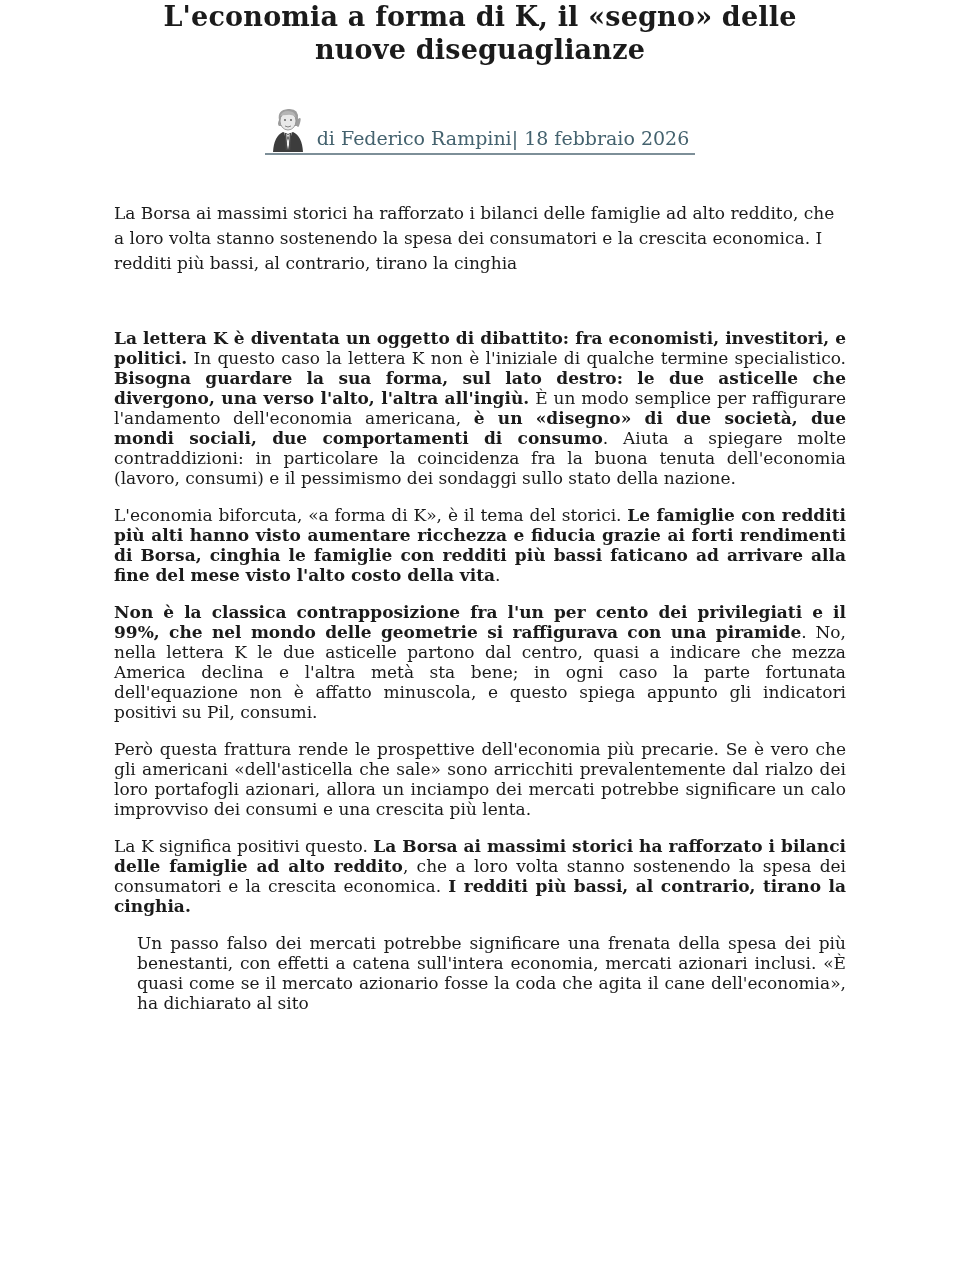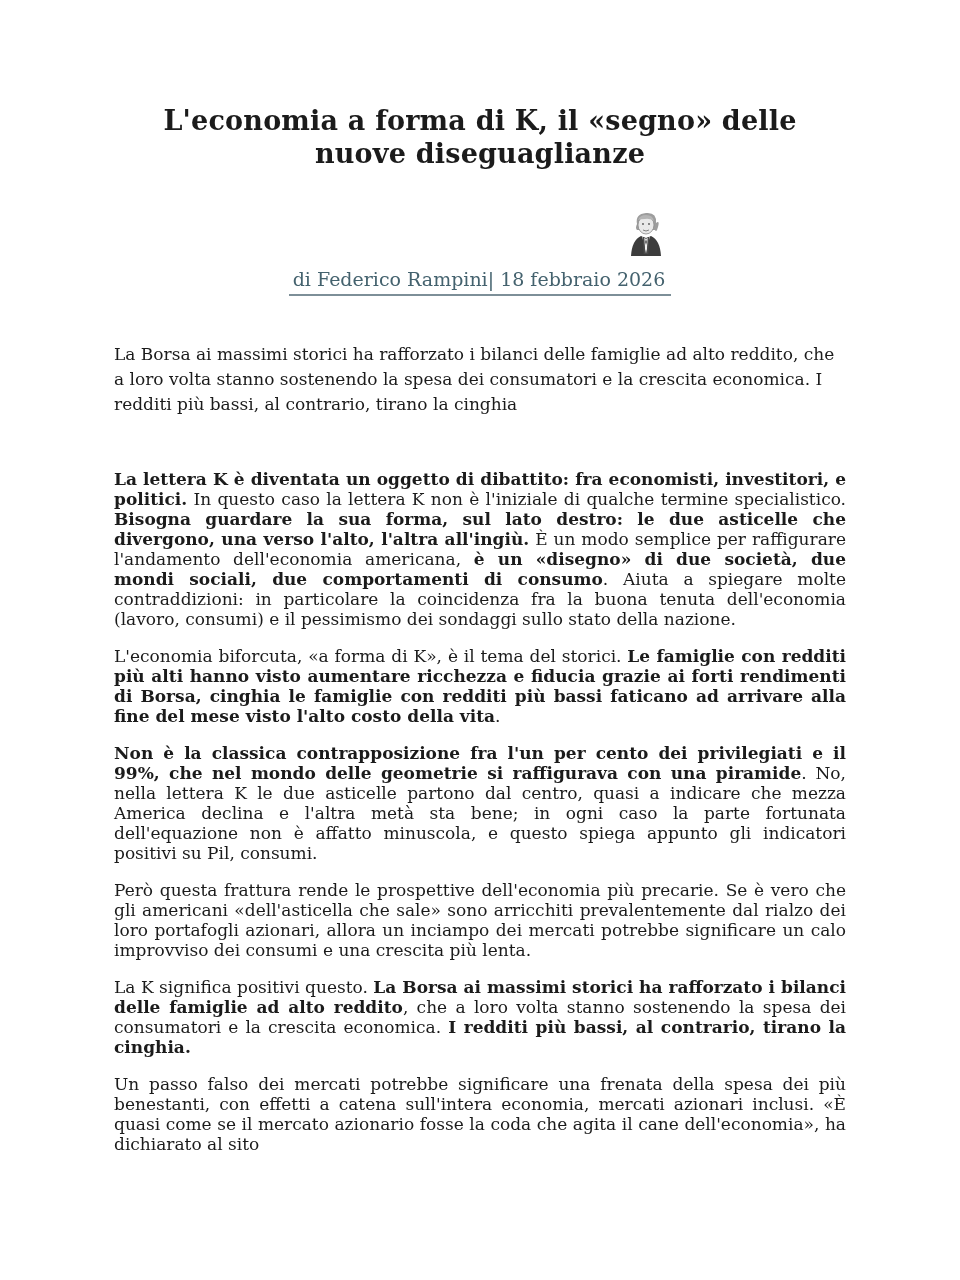--- a/index.html
+++ b/index.html
@@ -13,21 +13,20 @@
     height: 1280px;
     background: #ffffff;
     overflow: hidden;
     font-family: "DejaVu Serif", "Liberation Serif", serif;
     color: #1b1b1b;
   }
 
   .content {
     width: 732px;
     margin: 0 auto;
-    padding-top: 104px;
   }
 
   .article-title {
     font-size: 27px;
     line-height: 33px;
     font-weight: bold;
     text-align: center;
     color: #1b1b1b;
     letter-spacing: 0.2px;
     margin: 0 10px 40px 10px;
@@ -40,21 +39,20 @@
   }
 
   .byline {
     display: inline-flex;
     align-items: flex-end;
     gap: 10px;
     border-bottom: 2px solid #7d8f98;
     padding: 0 6px 1px 4px;
     text-decoration: none;
     cursor: pointer;
-    flex-direction: column;
   }
 
   .byline-avatar {
     width: 38px;
     height: 46px;
     display: block;
     flex: 0 0 auto;
   }
 
   .byline-text {
@@ -75,20 +73,21 @@
   .article-body p.body-para {
     font-size: 17px;
     line-height: 20px;
     text-align: justify;
     margin: 0 0 17px 0;
     color: #1b1b1b;
   }
 
   .article-body p.body-para:last-child {
     margin-bottom: 0;
+    margin-left: 23px;
   }
 
   .article-body strong {
     font-weight: bold;
   }
 </style>
 </head>
 <body>
 
 <div class="page">

